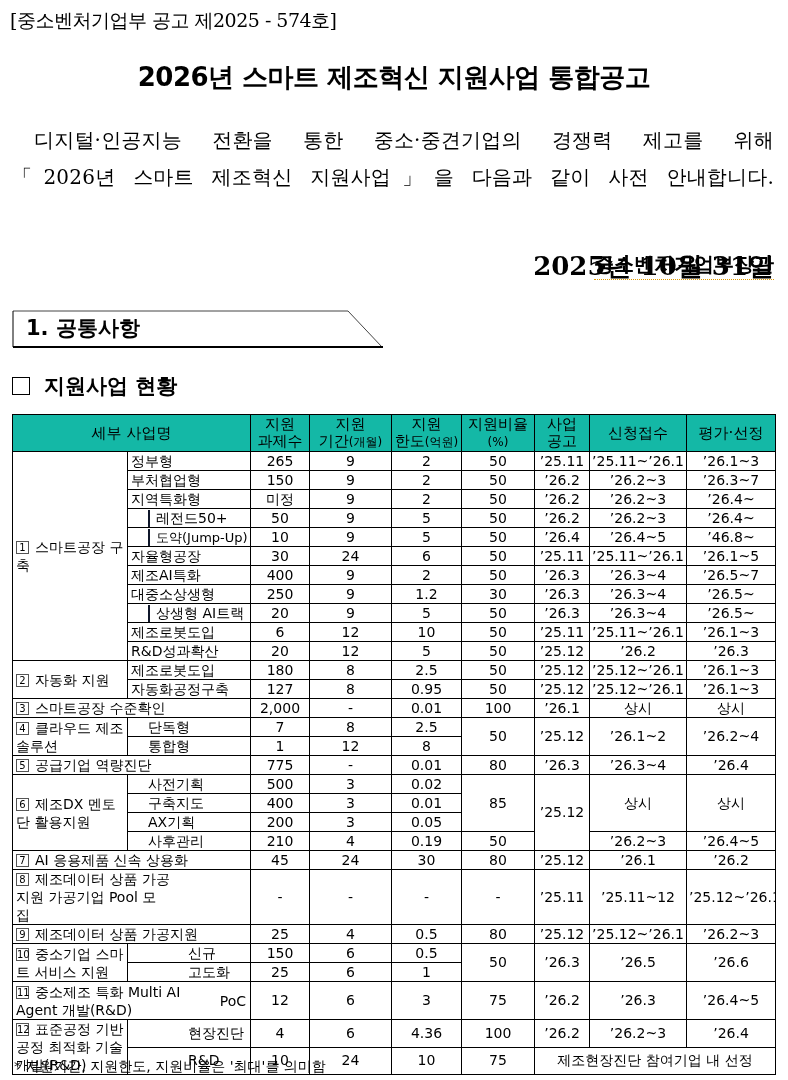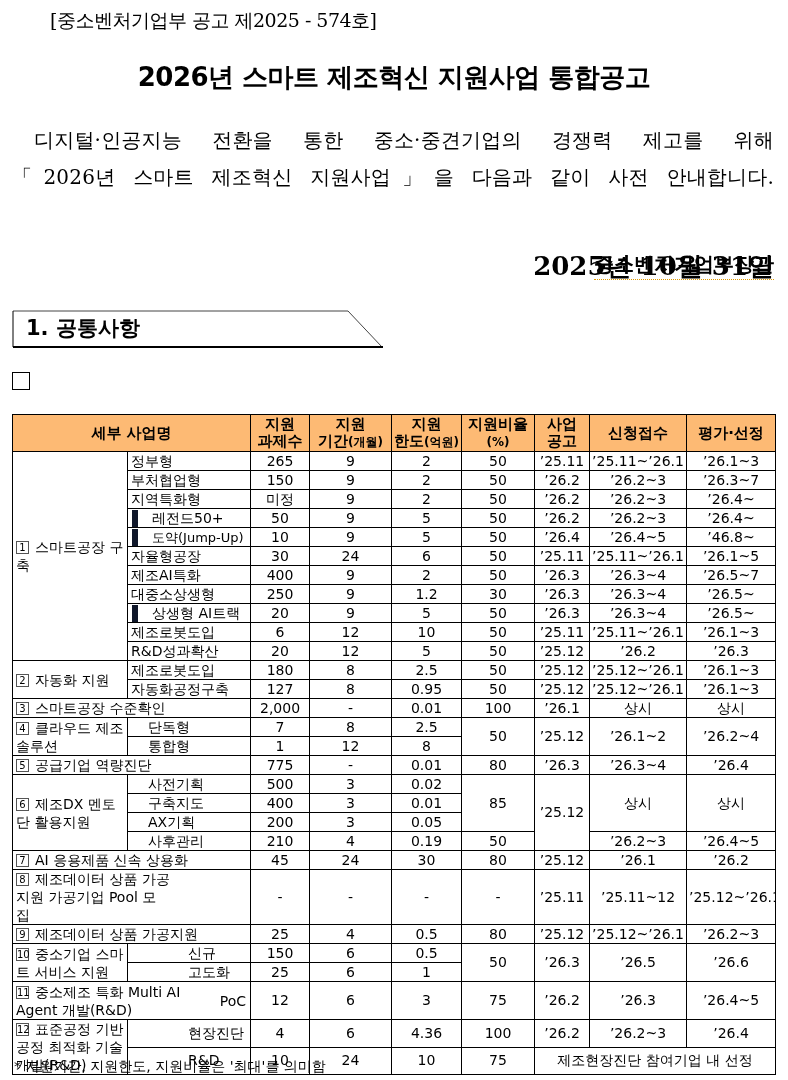--- a/index.html
+++ b/index.html
@@ -1,38 +1,38 @@
 <!DOCTYPE html>
 <html><head>
 <meta charset="utf-8">
 <style>
   html, body { margin:0; padding:0; background:#fff; }
   body { width:788px; height:1080px; position:relative; overflow:hidden; color:#000; }
   .serif { font-family: "DejaVu Serif", "Liberation Serif", serif; }
   .sans { font-family: "DejaVu Sans", "Liberation Sans", sans-serif; }
-  #notice-no { position:absolute; left:10px; top:8px; font-size:19px; letter-spacing:-0.5px;margin-left:40px; }
+  #notice-no { position:absolute; left:10px; top:8px; font-size:19px; letter-spacing:-0.5px; }
   #title { position:absolute; left:0; width:788px; top:60px; text-align:center; font-size:26px; font-weight:bold; letter-spacing:-0.5px; }
   #intro { position:absolute; left:12px; right:14px; top:122px; font-size:20px; line-height:37px; letter-spacing:0.2px; }
   #intro .l1 { text-indent:22px; text-align:justify; text-align-last:justify; }
   #intro .l2 { text-align:justify; text-align-last:justify; }
   #date { position:absolute; right:14px; top:213px; font-size:26px; font-weight:bold;margin-top:36px; }
   #minister { position:absolute; right:14px; top:251px; font-size:20px; font-weight:bold; border-bottom:1px dotted #e09a00; padding-bottom:1px; }
   #section1 { position:absolute; left:12px; top:310px; width:370px; height:38px;padding-left:32px; }
   #section1 svg { position:absolute; left:0; top:0; }
   #section1 .lbl { position:absolute; left:14px; top:4px; font-size:21px; font-weight:bold; }
   #subhead { position:absolute; left:12px; top:372px; font-size:21px; font-weight:bold; display:flex; align-items:center; }
   #subhead .box { width:18px; height:18px; border:1.5px solid #000; margin-right:14px; box-sizing:border-box; }
   table#support { position:absolute; left:12px; top:414px; border-collapse:collapse; table-layout:fixed; width:763px; font-size:14px; }
   #support td, #support th { border:1px solid #000; padding:0 2px; text-align:center; line-height:17px; height:18px; overflow:hidden; white-space:nowrap; }
-  #support th { background:#fdba74; font-weight:bold; font-size:15px; line-height:17px; height:36px; }
+  #support th { background:#14b8a6; font-weight:normal; font-size:15px; line-height:17px; height:36px; }
   #support th small { font-size:12px; }
   #support td.l { text-align:left; padding-left:3px; }
   #support td.g { text-align:left; vertical-align:middle; padding-left:3px; white-space:normal; line-height:18px; }
   #support td.ind { text-align:left; padding-left:0; }
-  #support td.ind span { display:inline-block; border-left:6px solid #0f172a; padding-left:14px; margin-left:4px; }
+  #support td.ind span { display:inline-block; border-left:2px solid #0f172a; padding-left:6px; margin-left:20px; }
   .num { display:inline-block; border:1px solid #555; font-size:10px; line-height:11px; width:11px; text-align:center; margin-right:6px; vertical-align:1px; }
   #footnote { position:absolute; left:14px; top:1058px; font-size:14px; }
 </style>
 </head>
 <body>
 
 <div id="notice-no" class="serif">[중소벤처기업부 공고 제2025 - 574호]</div>
 <div id="title" class="sans">2026년 스마트 제조혁신 지원사업 통합공고</div>
 
 <div id="intro" class="serif">
@@ -47,20 +47,21 @@
   <svg width="372" height="40">
     <polyline points="1,1 336,1 370,37" fill="none" stroke="#444" stroke-width="1"></polyline>
     <line x1="1" y1="1" x2="1" y2="37" stroke="#000" stroke-width="1"></line>
     <line x1="1" y1="37" x2="371" y2="37" stroke="#000" stroke-width="2"></line>
   </svg>
   <span class="lbl">1. 공통사항</span>
 </div>
 
 <div id="subhead" class="serif">
   <span class="box"></span>
+  <span>지원사업 현황</span>
 </div>
 
 <table id="support" class="sans">
   <colgroup>
     <col style="width:115px">
       <col style="width:123px">
       <col style="width:59px">
       <col style="width:82px">
       <col style="width:70px">
       <col style="width:73px">

